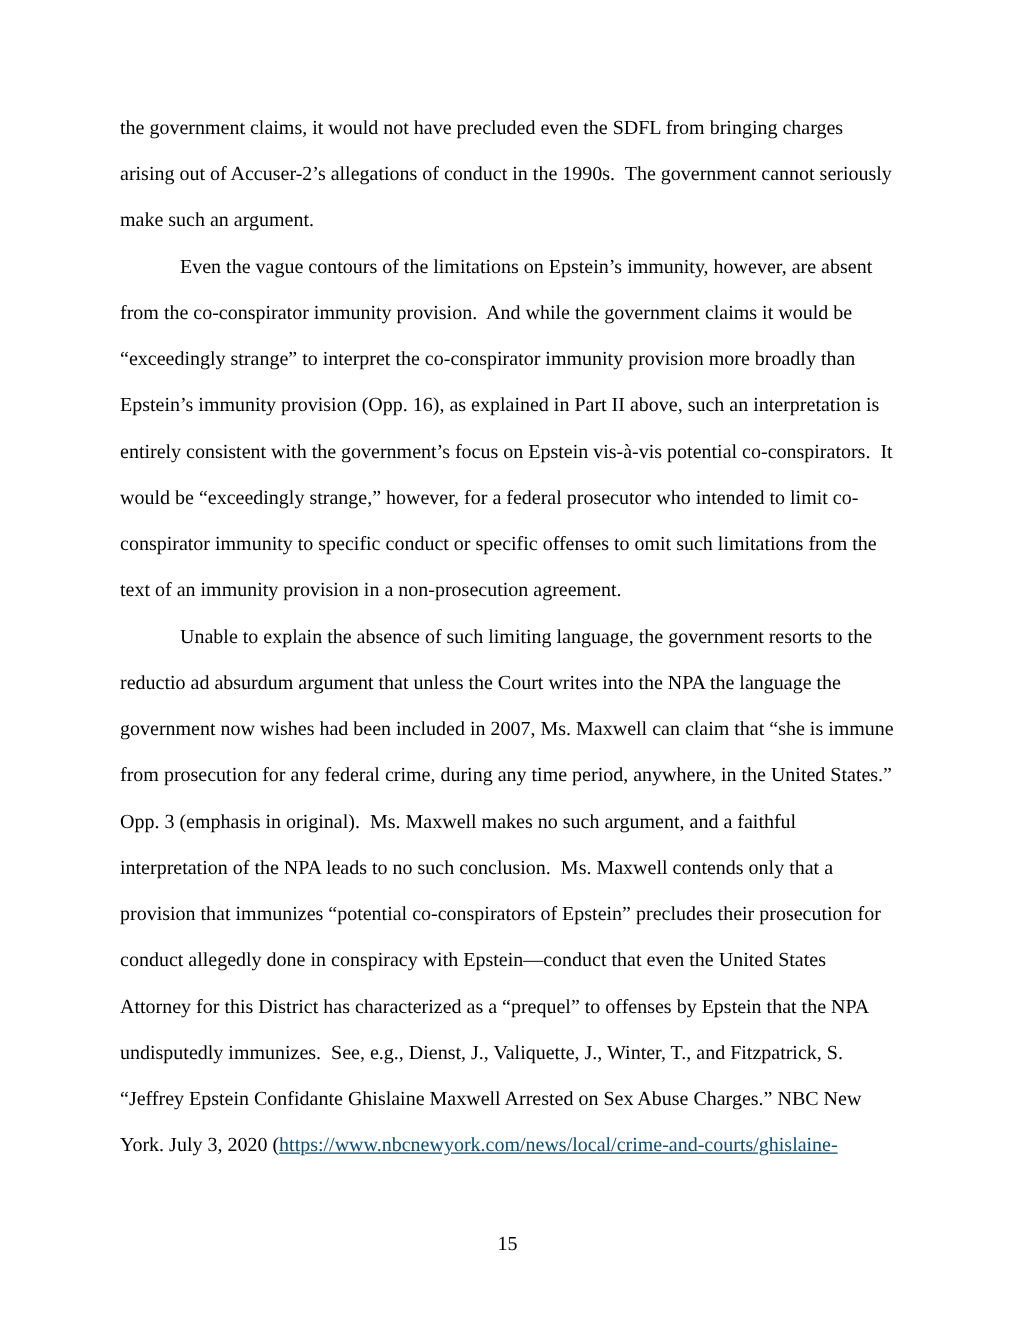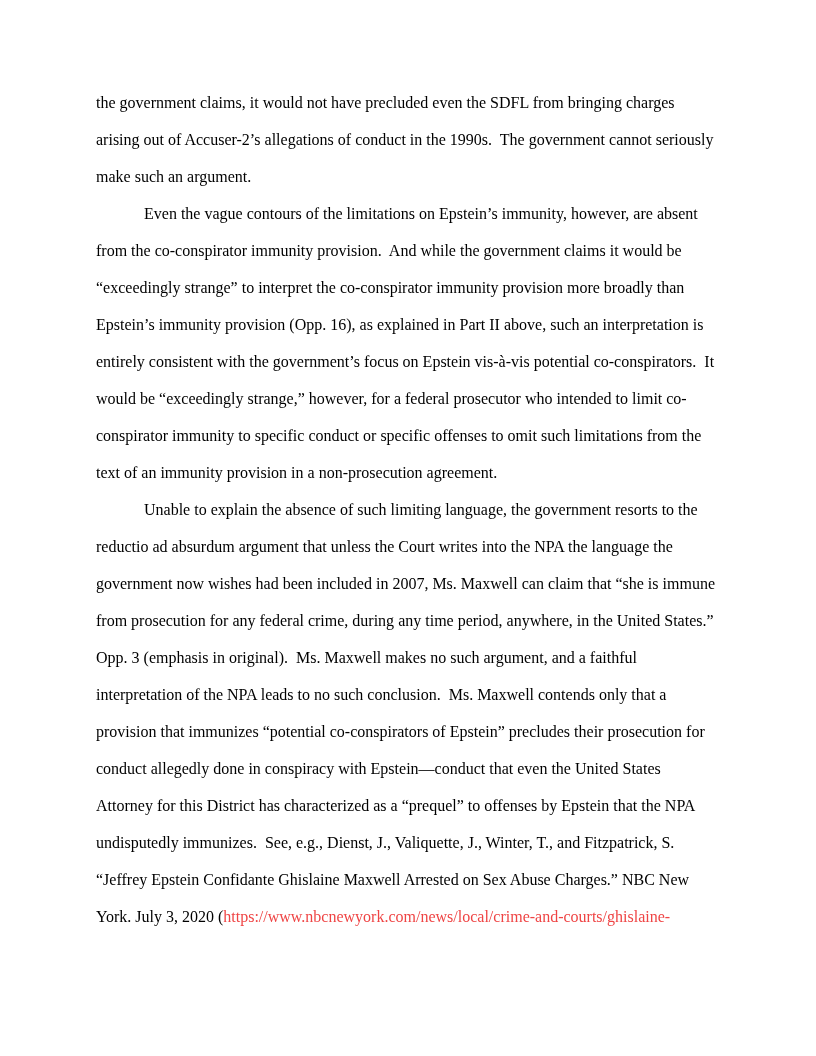--- a/index.html
+++ b/index.html
@@ -29,34 +29,36 @@
     margin: 0;
     white-space: pre-wrap;
     overflow-wrap: break-word;
   }
   p.para.indent {
     text-indent: 48px;
   }
   .italic {
   }
   .link {
-    color: #ef4444;
+    color: #0c4a6e;
+    text-decoration: underline;
     cursor: pointer;
   }
   .page-number {
     position: absolute;
     left: 0;
     right: 0;
     top: 986px;
     text-align: center;
     line-height: 20px;
   }
 </style>
 </head>
 <body>
 
 <div class="page">
   <div class="content">
       <p class="para"><span>the government claims, it would not have precluded even the SDFL from bringing charges arising out of Accuser-2’s allegations of conduct in the 1990s.  The government cannot seriously make such an argument.</span></p>
       <p class="para indent"><span>Even the vague contours of the limitations on Epstein’s immunity, however, are absent from the co-conspirator immunity provision.  And while the government claims it would be “exceedingly strange” to interpret the co-conspirator immunity provision more broadly than Epstein’s immunity provision (Opp. 16), as explained in Part II above, such an interpretation is entirely consistent with the government’s focus on Epstein vis-à-vis potential co-conspirators.  It would be “exceedingly strange,” however, for a federal prosecutor who intended to limit co-conspirator immunity to specific conduct or specific offenses to omit such limitations from the text of an immunity provision in a non-prosecution agreement.</span></p>
       <p class="para indent"><span>Unable to explain the absence of such limiting language, the government resorts to the </span><span class="italic">reductio ad absurdum</span><span> argument that unless the Court writes into the NPA the language the government now wishes had been included in 2007, Ms. Maxwell can claim that “she is immune from prosecution for </span><span class="italic">any</span><span> federal crime, during </span><span class="italic">any</span><span> time period, </span><span class="italic">anywhere,</span><span> in the United States.”  Opp. 3 (emphasis in original).  Ms. Maxwell makes no such argument, and a faithful interpretation of the NPA leads to no such conclusion.  Ms. Maxwell contends only that a provision that immunizes “potential co-conspirators of Epstein” precludes their prosecution for conduct allegedly done in conspiracy with Epstein—conduct that even the United States Attorney for this District has characterized as a “prequel” to offenses by Epstein that the NPA undisputedly immunizes.  </span><span class="italic">See, e.g.,</span><span> Dienst, J., Valiquette, J., Winter, T., and Fitzpatrick, S. “Jeffrey Epstein Confidante Ghislaine Maxwell Arrested on Sex Abuse Charges.” </span><span class="italic">NBC New York</span><span>. July 3, 2020 (</span><span class="link">https://www.nbcnewyork.com/news/local/crime-and-courts/ghislaine-</span></p>
     </div>
+  <div class="page-number">15</div>
 </div>
 
 </body></html>

